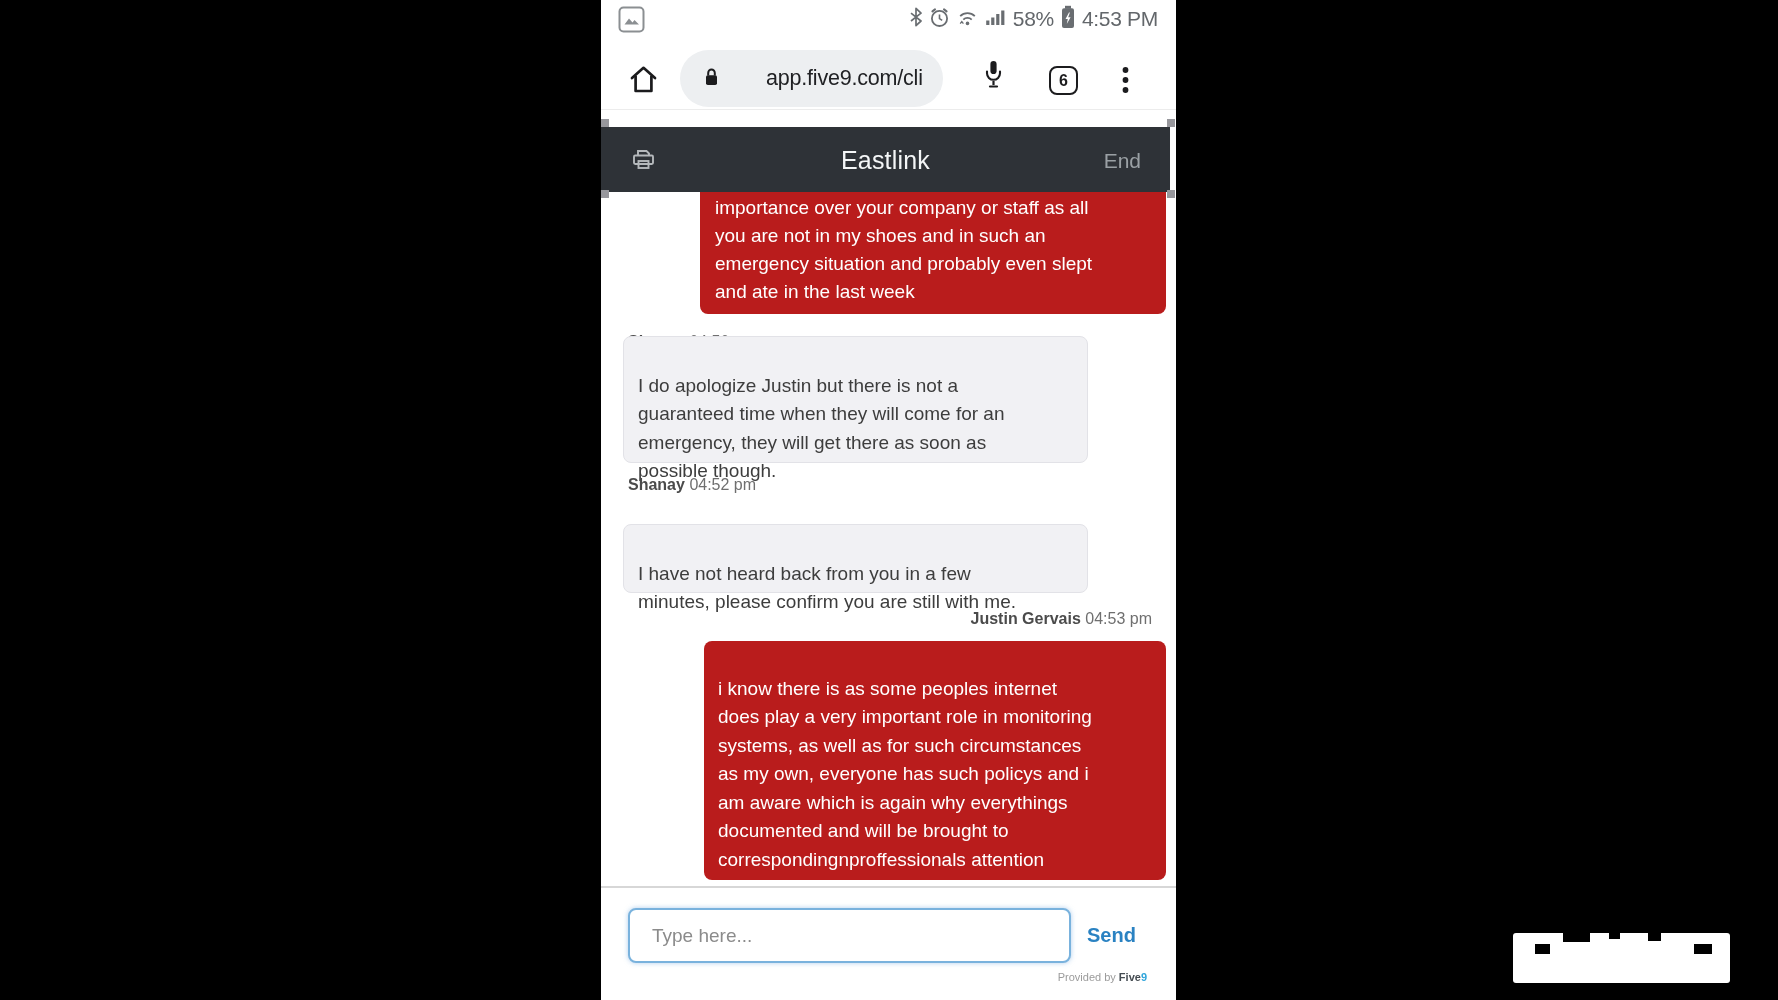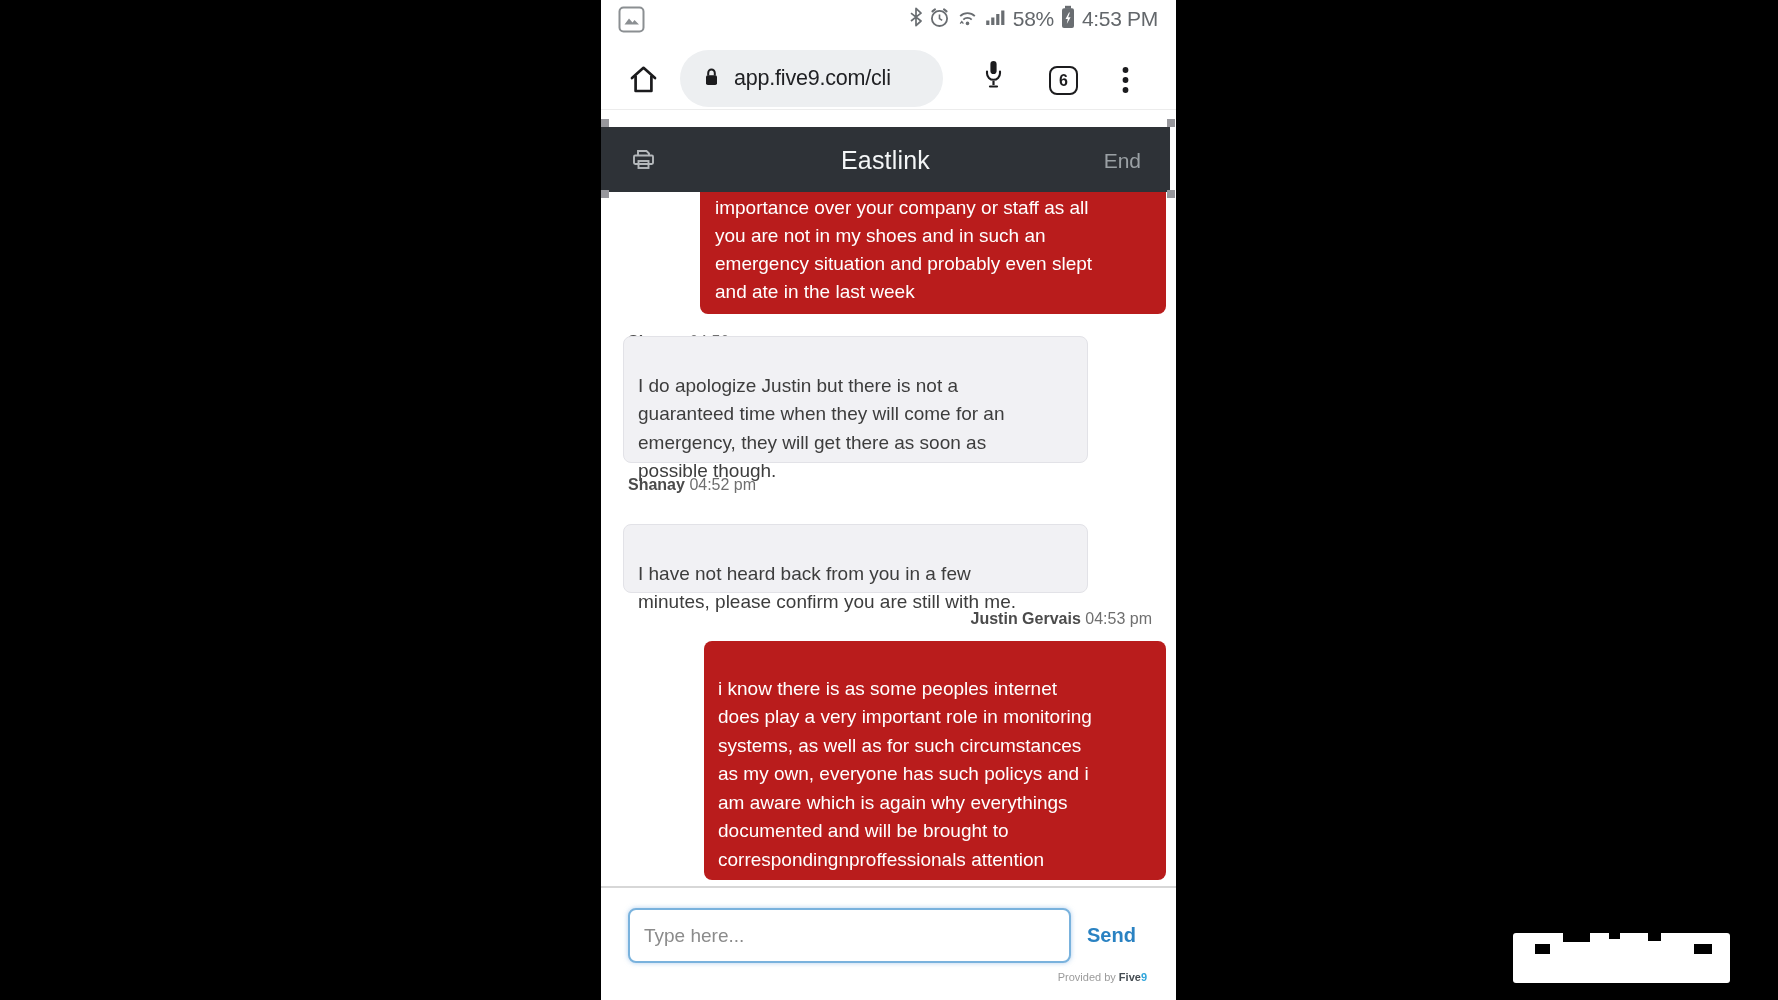--- a/index.html
+++ b/index.html
@@ -12,21 +12,21 @@
   .statusbar { position:absolute; left:0; top:0; width:100%; height:38px; background:#fff; }
   .sb-left { position:absolute; left:17px; top:6px; }
   .sb-right { position:absolute; right:18px; top:0; height:38px; display:flex; align-items:center; gap:7px; }
   .sb-text { font-size:21px; color:#63676b; letter-spacing:-0.3px; }
 
   
   .chrome { position:absolute; left:0; top:38px; width:100%; height:72px; background:#fff; }
   .chrome-line { position:absolute; left:0; top:109px; width:100%; height:1px; background:#ececec; }
   .home { position:absolute; left:27px; top:63px; cursor:pointer; }
   .omnibox { position:absolute; left:79px; top:50px; width:263px; height:57px; border-radius:28.5px;
-             background:#edeff1; display:flex; align-items:center; padding-left:24px; cursor:pointer; }
+             background:#edeff1; display:flex; align-items:center; padding-left:24px; cursor:pointer;gap:32px; }
   .omni-url { margin-left:15px; font-size:21.5px; color:#202124; letter-spacing:-0.2px; white-space:nowrap; }
   .mic { position:absolute; left:384px; top:60px; cursor:pointer; }
   .tabbox { position:absolute; left:448px; top:66px; width:29px; height:29px; border:2.6px solid #1c1c1e;
             border-radius:8px; display:flex; align-items:center; justify-content:center;
             font-size:16px; font-weight:bold; color:#1c1c1e; cursor:pointer; }
   .kebab { position:absolute; left:521px; top:66px; cursor:pointer; }
 
   
   .chat-header { position:absolute; left:0; top:127px; width:569px; height:65px; background:#2e3237; z-index:10; }
   .print-btn { position:absolute; left:29px; top:21px; cursor:pointer; }
@@ -41,21 +41,21 @@
   .msg-label b { color:#4b4b4b; font-weight:bold; }
   .bubble { position:absolute; border-radius:8px; font-size:19px; white-space:pre-line; }
   .bubble.blue { background:#b91c1c; color:#fff;margin-left:11px; }
   .bubble.gray { background:#f1f1f4; border:1px solid #e2e2e7; color:#3d3d3d; }
   .bubble-inner { position:absolute; left:15px; right:8px; bottom:8px; line-height:28px; white-space:pre-line; }
 
   
   .divider { position:absolute; left:0; top:886px; width:100%; height:2px; background:#d7d7d7; }
   .type-input { position:absolute; left:27px; top:908px; width:443px; height:55px; border:2px solid #79b2dd;
                 border-radius:8px; box-shadow:0 0 5px rgba(110,165,220,0.55); font-size:19px; color:#3c3c3c;
-                padding:0 14px; outline:none; font-family:"Liberation Sans","DejaVu Sans",sans-serif; background:#fff; }
+                padding:0 22px; outline:none; font-family:"Liberation Sans","DejaVu Sans",sans-serif; background:#fff; }
   .type-input::placeholder { color:#8b8b8b; opacity:1; }
   .send-btn { position:absolute; left:486px; top:908px; height:55px; line-height:55px; font-size:20px;
               font-weight:bold; color:#2a82c2; cursor:pointer; }
   .provided { position:absolute; right:29px; top:971px; font-size:11px; color:#9b9b9b; white-space:nowrap; }
   .provided .five { color:#454c52; font-weight:bold; }
   .provided .nine { color:#2fa5db; font-weight:bold; }
 
   
   .blob { position:absolute; left:1513px; top:933px; width:217px; height:50px; background:#fff; border-radius:3px; }
   .blob .mk { position:absolute; background:#000; }

